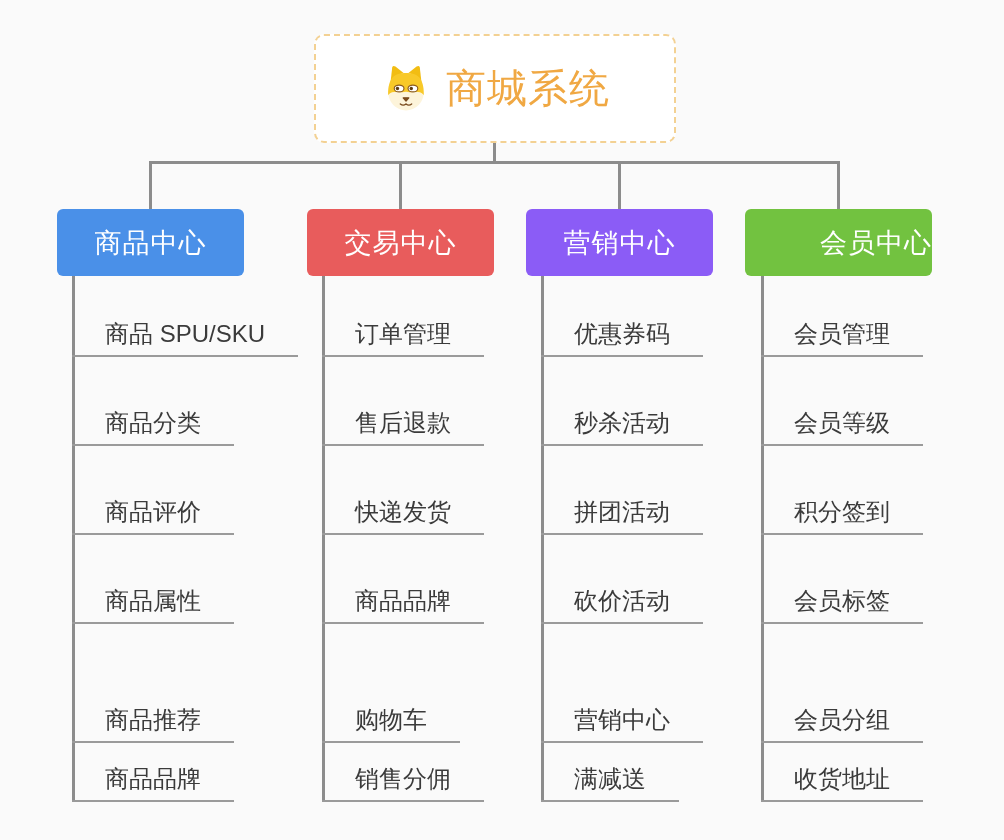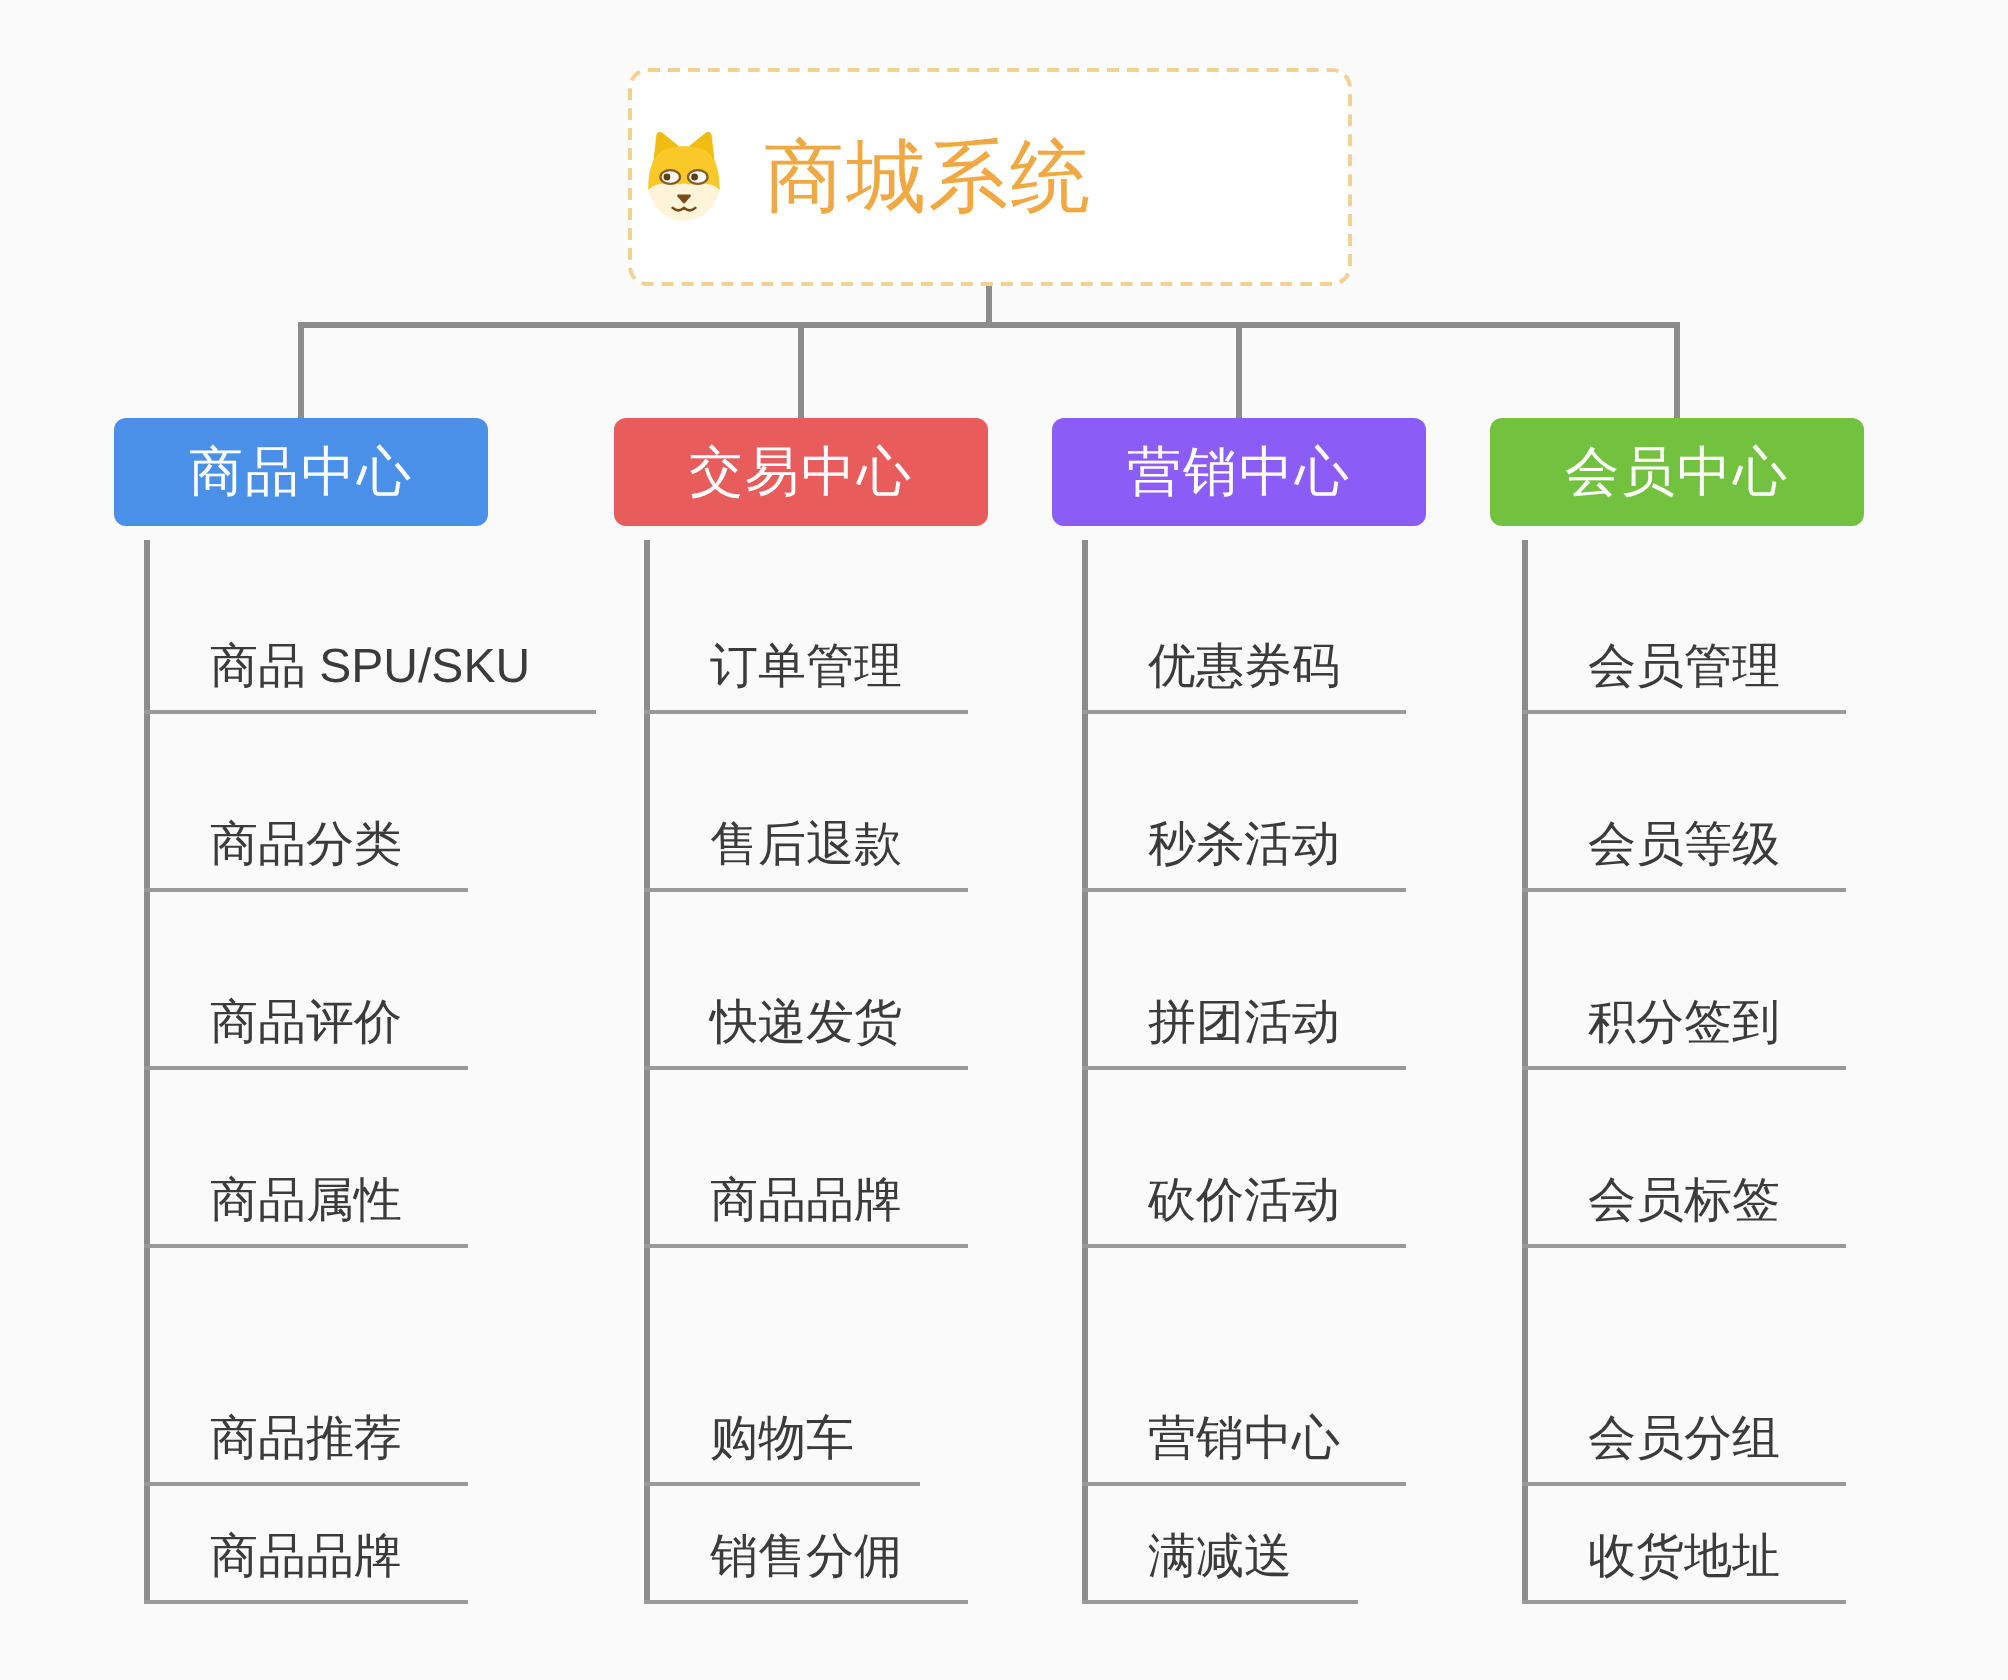--- a/index.html
+++ b/index.html
@@ -12,27 +12,27 @@
   .rail{left:149px;top:161px;width:691px;height:3px;}
   .drop{top:161px;width:3px;height:48px;}
   .d0{left:149px}.d1{left:399px}.d2{left:618px}.d3{left:837px}
   .leafrail{top:270px;width:3px;height:532px;}
   .lr0{left:72px}.lr1{left:322px}.lr2{left:541px}.lr3{left:761px}
 
   
   .root{
     position:absolute;left:314px;top:34px;width:362px;height:109px;
     background:#ffffff;border:2px dashed #f3d193;border-radius:10px;
-    box-sizing:border-box;display:flex;align-items:center;gap:14px;
+    box-sizing:border-box;display:flex;align-items:center;justify-content:center;gap:14px;
   }
   .root-label{color:#f0a843;font-size:40px;letter-spacing:1px;}
 
   
   .branch-box{
-    position:absolute;top:209px;width:187px;height:54px;border-radius:6px;
+    position:absolute;top:209px;width:187px;height:67px;border-radius:6px;
     display:flex;align-items:center;justify-content:center;
     color:#ffffff;font-size:27px;letter-spacing:1px;
   }
   .b0{left:57px}.b1{left:307px}.b2{left:526px}.b3{left:745px}
 
   
   .leaf{position:absolute;white-space:nowrap;}
   .c0{left:72px}.c1{left:322px}.c2{left:541px}.c3{left:761px}
   .r0{top:319px}.r1{top:408px}.r2{top:497px}.r3{top:586px}.r4{top:705px}.r5{top:764px}
   .leaf-label{
@@ -76,21 +76,21 @@
 
   <div class="branch-box b0" style="background: rgb(74, 144, 232);">
       <span>商品中心</span>
     </div>
   <div class="branch-box b1" style="background: rgb(232, 92, 92);">
       <span>交易中心</span>
     </div>
   <div class="branch-box b2" style="background: #8b5cf6;">
       <span>营销中心</span>
     </div>
-  <div class="branch-box b3" style="background: rgb(114, 194, 64);">
+  <div class="branch-box b3" style="background: rgb(114, 194, 64); justify-content: flex-end;">
       <span>会员中心</span>
     </div>
 
   <div class="leaf c0 r0"><span class="leaf-label">商品 SPU/SKU</span></div>
   <div class="leaf c0 r1"><span class="leaf-label">商品分类</span></div>
   <div class="leaf c0 r2"><span class="leaf-label">商品评价</span></div>
   <div class="leaf c0 r3"><span class="leaf-label">商品属性</span></div>
   <div class="leaf c0 r4"><span class="leaf-label">商品推荐</span></div>
   <div class="leaf c0 r5"><span class="leaf-label">商品品牌</span></div>
 

